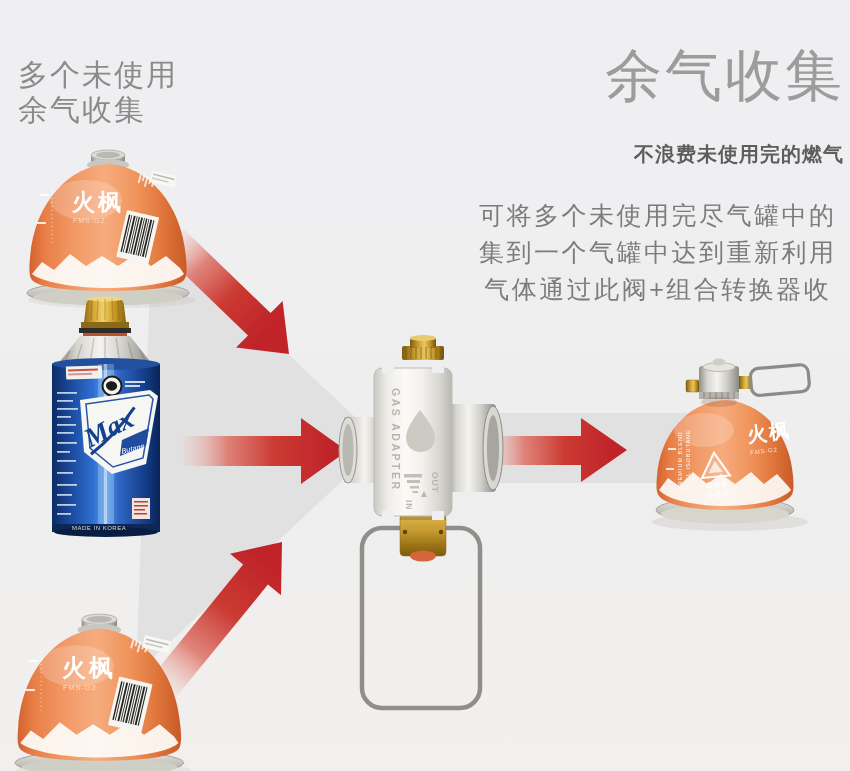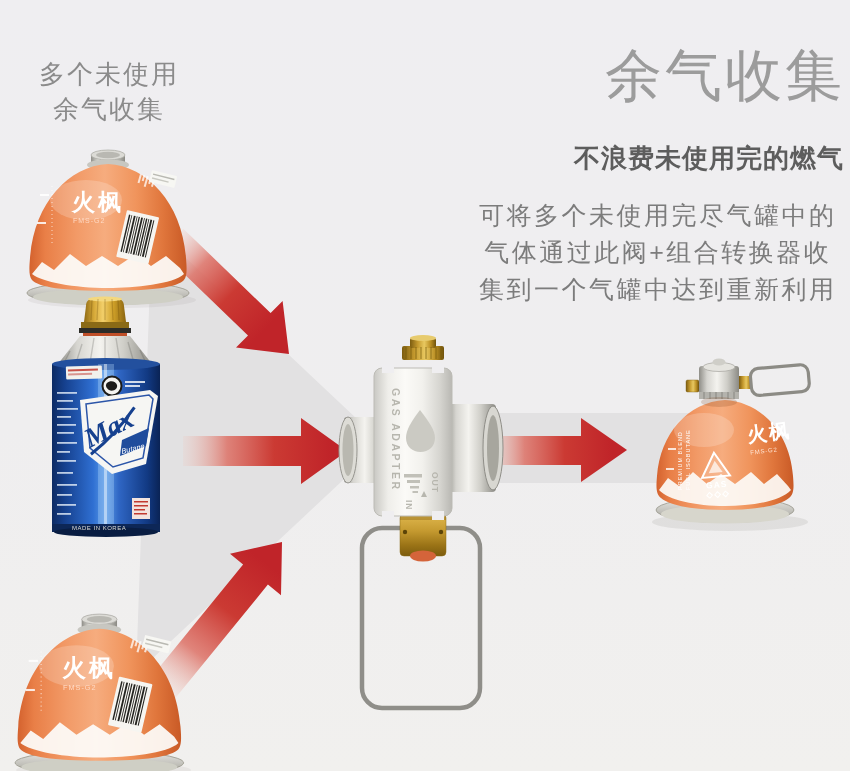--- a/index.html
+++ b/index.html
@@ -3,29 +3,29 @@
 <meta charset="utf-8">
 <style>
   html,body{margin:0;padding:0;background:#ffffff;}
   .stage{
     position:relative;width:850px;height:771px;overflow:hidden;
     background:linear-gradient(180deg,#efeef1 0%,#efeeef 55%,#f1f0ee 100%);
     font-family:"Liberation Sans",sans-serif;
   }
   svg.scene{position:absolute;left:0;top:0;}
   .intro{
-    position:absolute;left:18px;top:57px;width:182px;text-align:center;
-    font-size:26px;line-height:35px;color:#8b8b8b;letter-spacing:2px;
+    position:absolute;left:18px;top:57px;width:182px;text-align:left;
+    font-size:30px;line-height:35px;color:#8b8b8b;letter-spacing:2px;
   }
   .title{
     position:absolute;right:5px;top:44px;font-size:57px;line-height:1.12;
     color:#9c9c9c;letter-spacing:3px;white-space:nowrap;
   }
   .subtitle{
-    position:absolute;right:6px;top:141px;font-size:26px;color:#5d5d5d;
+    position:absolute;right:6px;top:141px;font-size:20px;color:#5d5d5d;
     letter-spacing:1px;white-space:nowrap;font-weight:bold;
   }
   .desc{
     position:absolute;left:479px;top:197px;font-size:25px;line-height:37px;
     color:#7c7c7c;letter-spacing:2.5px;
   }
   .desc div{white-space:nowrap;text-align:center;}
 </style>
 </head>
 <body>
@@ -397,17 +397,17 @@
   <div class="intro">
     <div>多个未使用</div>
     <div>余气收集</div>
   </div>
 
   <div class="title">余气收集</div>
   <div class="subtitle">不浪费未使用完的燃气</div>
 
   <div class="desc">
     <div>可将多个未使用完尽气罐中的</div>
+    <div>集到一个气罐中达到重新利用</div>
     <div>气体通过此阀+组合转换器收</div>
-    <div>集到一个气罐中达到重新利用</div>
   </div>
 
 </div>
 
 </body></html>

